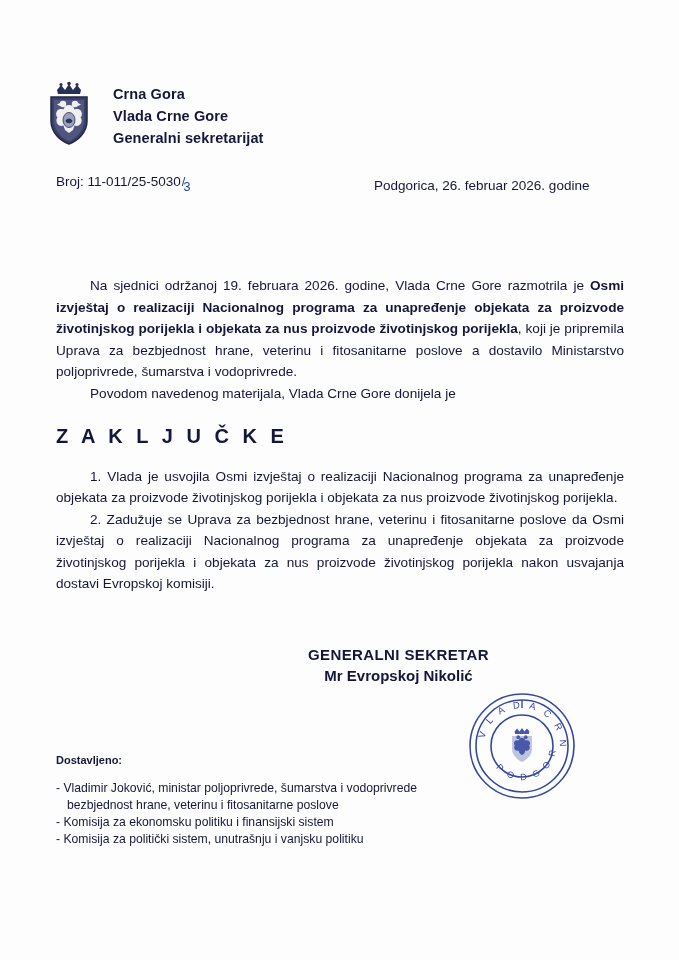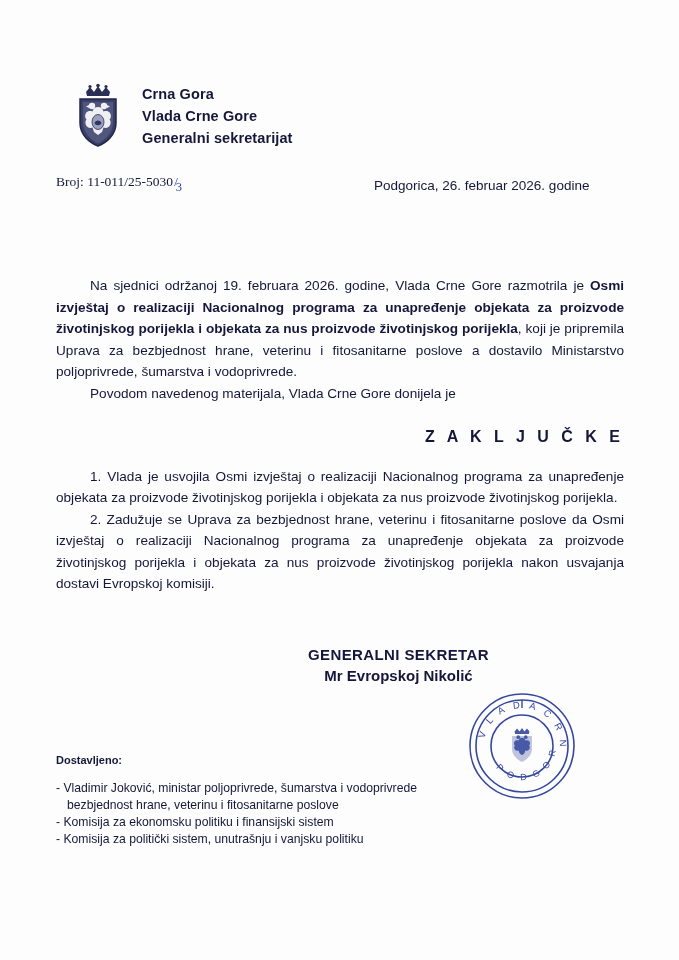--- a/index.html
+++ b/index.html
@@ -19,23 +19,23 @@
   .page {
     position: absolute;
     inset: 0;
     background: #fdfdfd;
   }
 
   
   .header {
     position: absolute;
     top: 78px;
-    left: 70px;
+    left: 41px;
     display: flex;
-    align-items: flex-end;
+    align-items: center;
   }
   .coat {
     width: 56px;
     height: 66px;
     position: relative;
     flex: 0 0 auto;
   }
   .coat svg { display: block; }
 
   .header-lines {
@@ -50,21 +50,20 @@
     letter-spacing: 0.1px;
   }
 
   
   .refline {
     position: absolute;
     top: 174px;
     left: 56px;
     font-size: 13.5px;
     color: #15173a;
-    font-family: Liberation Serif, serif;
   }
   .refline .frac {
     display: inline-block;
     position: relative;
     margin-left: 1px;
     font-size: 13px;
   }
   .refline .frac .slash {
     color: #1f3faa;
   }
@@ -95,22 +94,22 @@
     color: #15173a;
   }
   .body p {
     margin: 0;
   }
   .p-indent { text-indent: 34px; }
   .b { font-weight: bold; }
 
   .zakljucke {
     margin: 22px 0 18px 0;
-    text-align: right;
-    font-size: 16px;
+    text-align: left;
+    font-size: 20px;
     font-weight: bold;
     letter-spacing: 4px;
     color: #15173a;
   }
 
   
   .signature {
     position: absolute;
     top: 646px;
     left: 0;

